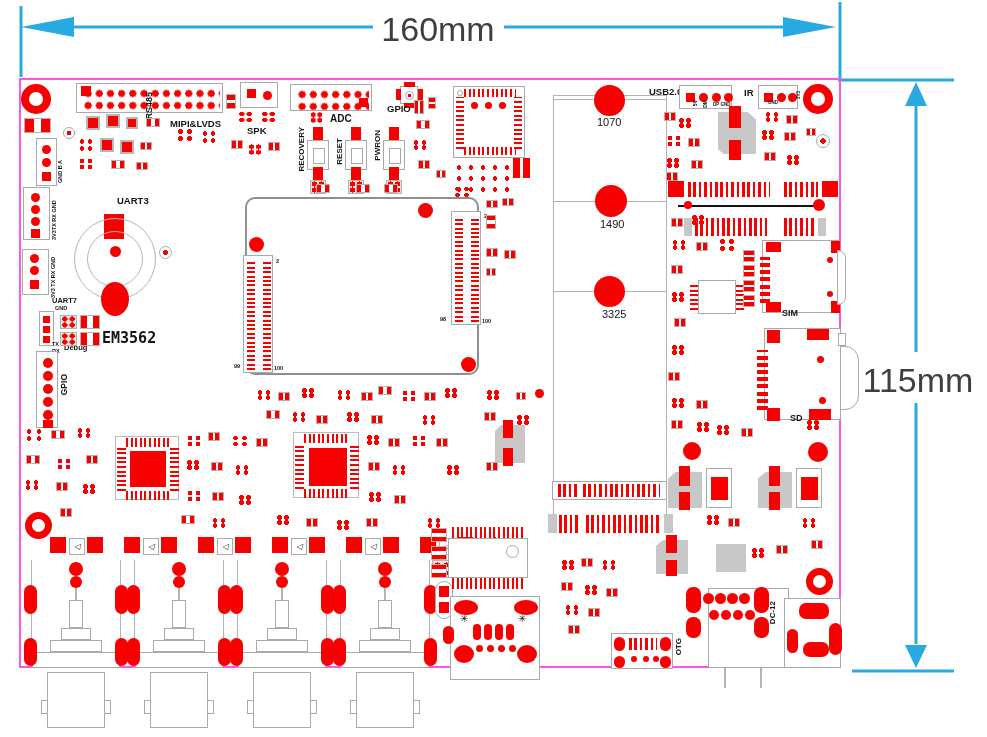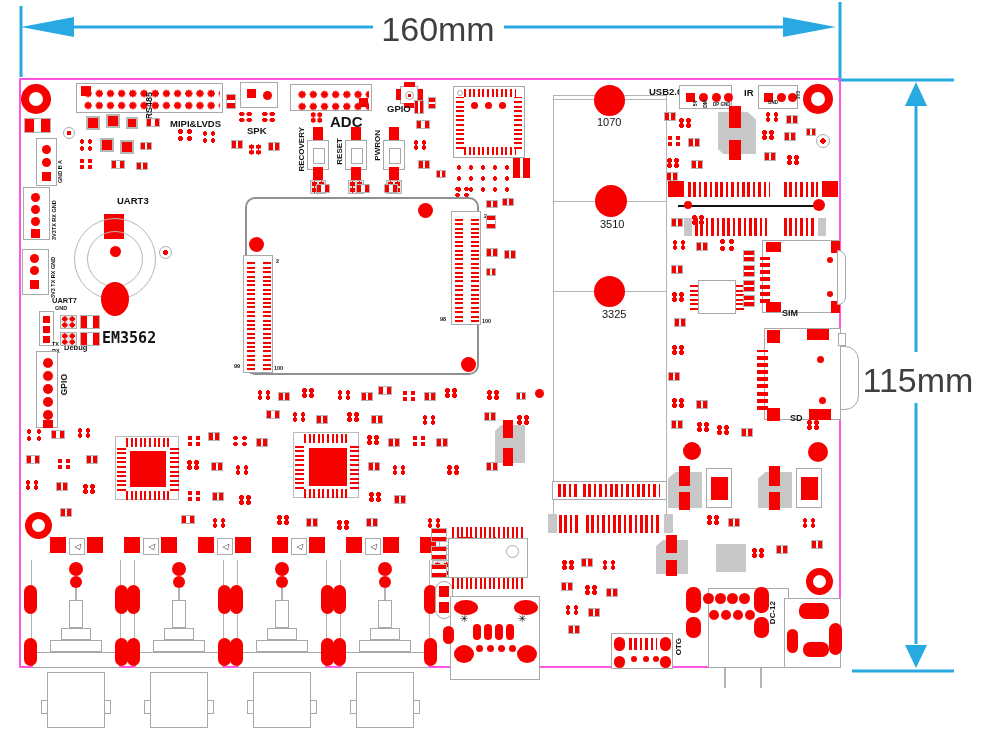--- a/index.html
+++ b/index.html
@@ -143,21 +143,21 @@
   <i class="a red" style="left:6px;top:6px;width:9px;height:9px"></i>
   <i class="a dot" style="left:22px;top:8px;width:9px;height:9px"></i>
 </div>
 <div class="a c4" style="left:222px;top:111px;width:15px;height:12px"></div>
 <div class="a c4" style="left:245px;top:111px;width:15px;height:12px"></div>
 <span class="a lbl" style="left:231px;top:126px;font-size:9.5px">SPK</span>
 <div class="a out" style="left:274px;top:84px;width:82px;height:27px">
   <i class="a dots" style="left:4px;top:2px;width:74px;height:23px"></i>
   <i class="a red" style="left:68px;top:13px;width:9px;height:9px"></i>
 </div>
-<span class="a lbl" style="left:314px;top:114px;font-size:15px">ADC</span>
+<span class="a lbl" style="left:314px;top:114px;font-size:10px">ADC</span>
 <div class="a c4" style="left:294px;top:112px;width:13px;height:11px"></div>
 
 <span class="a vlbl" style="left:282px;top:127px;font-size:8px">RECOVERY</span>
 <i class="a red" style="left:297px;top:127px;width:10px;height:14px"></i>
 <div class="a out" style="left:291px;top:140px;width:22px;height:30px">
       <i class="a out" style="left:5px;top:7px;width:12px;height:16px"></i>
     </div>
 <i class="a red" style="left:297px;top:167px;width:10px;height:14px"></i>
 <div class="a c4g" style="left:294px;top:180px;width:16px;height:14px"></div>
 
@@ -217,21 +217,21 @@
 
 <i class="a gline" style="left:537px;top:95px;width:1px;height:438px"></i>
 <i class="a gline" style="left:650px;top:95px;width:1px;height:438px"></i>
 <i class="a gline" style="left:537px;top:95px;width:113px;height:1px"></i>
 <i class="a gline" style="left:537px;top:99px;width:113px;height:1px"></i>
 <i class="a gline" style="left:537px;top:201px;width:113px;height:1px"></i>
 <i class="a gline" style="left:537px;top:291px;width:113px;height:1px"></i>
 <i class="a dot" style="left:578px;top:85px;width:31px;height:31px"></i>
 <span class="a lbl" style="left:581px;top:117px;font-size:11px;font-weight:normal">1070</span>
 <i class="a dot" style="left:579px;top:185px;width:32px;height:32px"></i>
-<span class="a lbl" style="left:584px;top:219px;font-size:11px;font-weight:normal">3510</span>
+<span class="a lbl" style="left:584px;top:219px;font-size:11px;font-weight:normal">1490</span>
 <i class="a dot" style="left:578px;top:276px;width:31px;height:31px"></i>
 <span class="a lbl" style="left:586px;top:309px;font-size:11px;font-weight:normal">3325</span>
 
 <div class="a out" style="left:536px;top:481px;width:115px;height:19px">
   <i class="a fph" style="left:5px;top:2px;width:19px;height:13px"></i>
   <i class="a fph" style="left:30px;top:2px;width:77px;height:13px"></i>
 </div>
 <i class="a gray" style="left:532px;top:514px;width:9px;height:19px"></i>
 <i class="a fph a" style="left:543px;top:515px;width:22px;height:18px;position:absolute"></i>
 <i class="a fph" style="left:570px;top:515px;width:76px;height:18px"></i>

